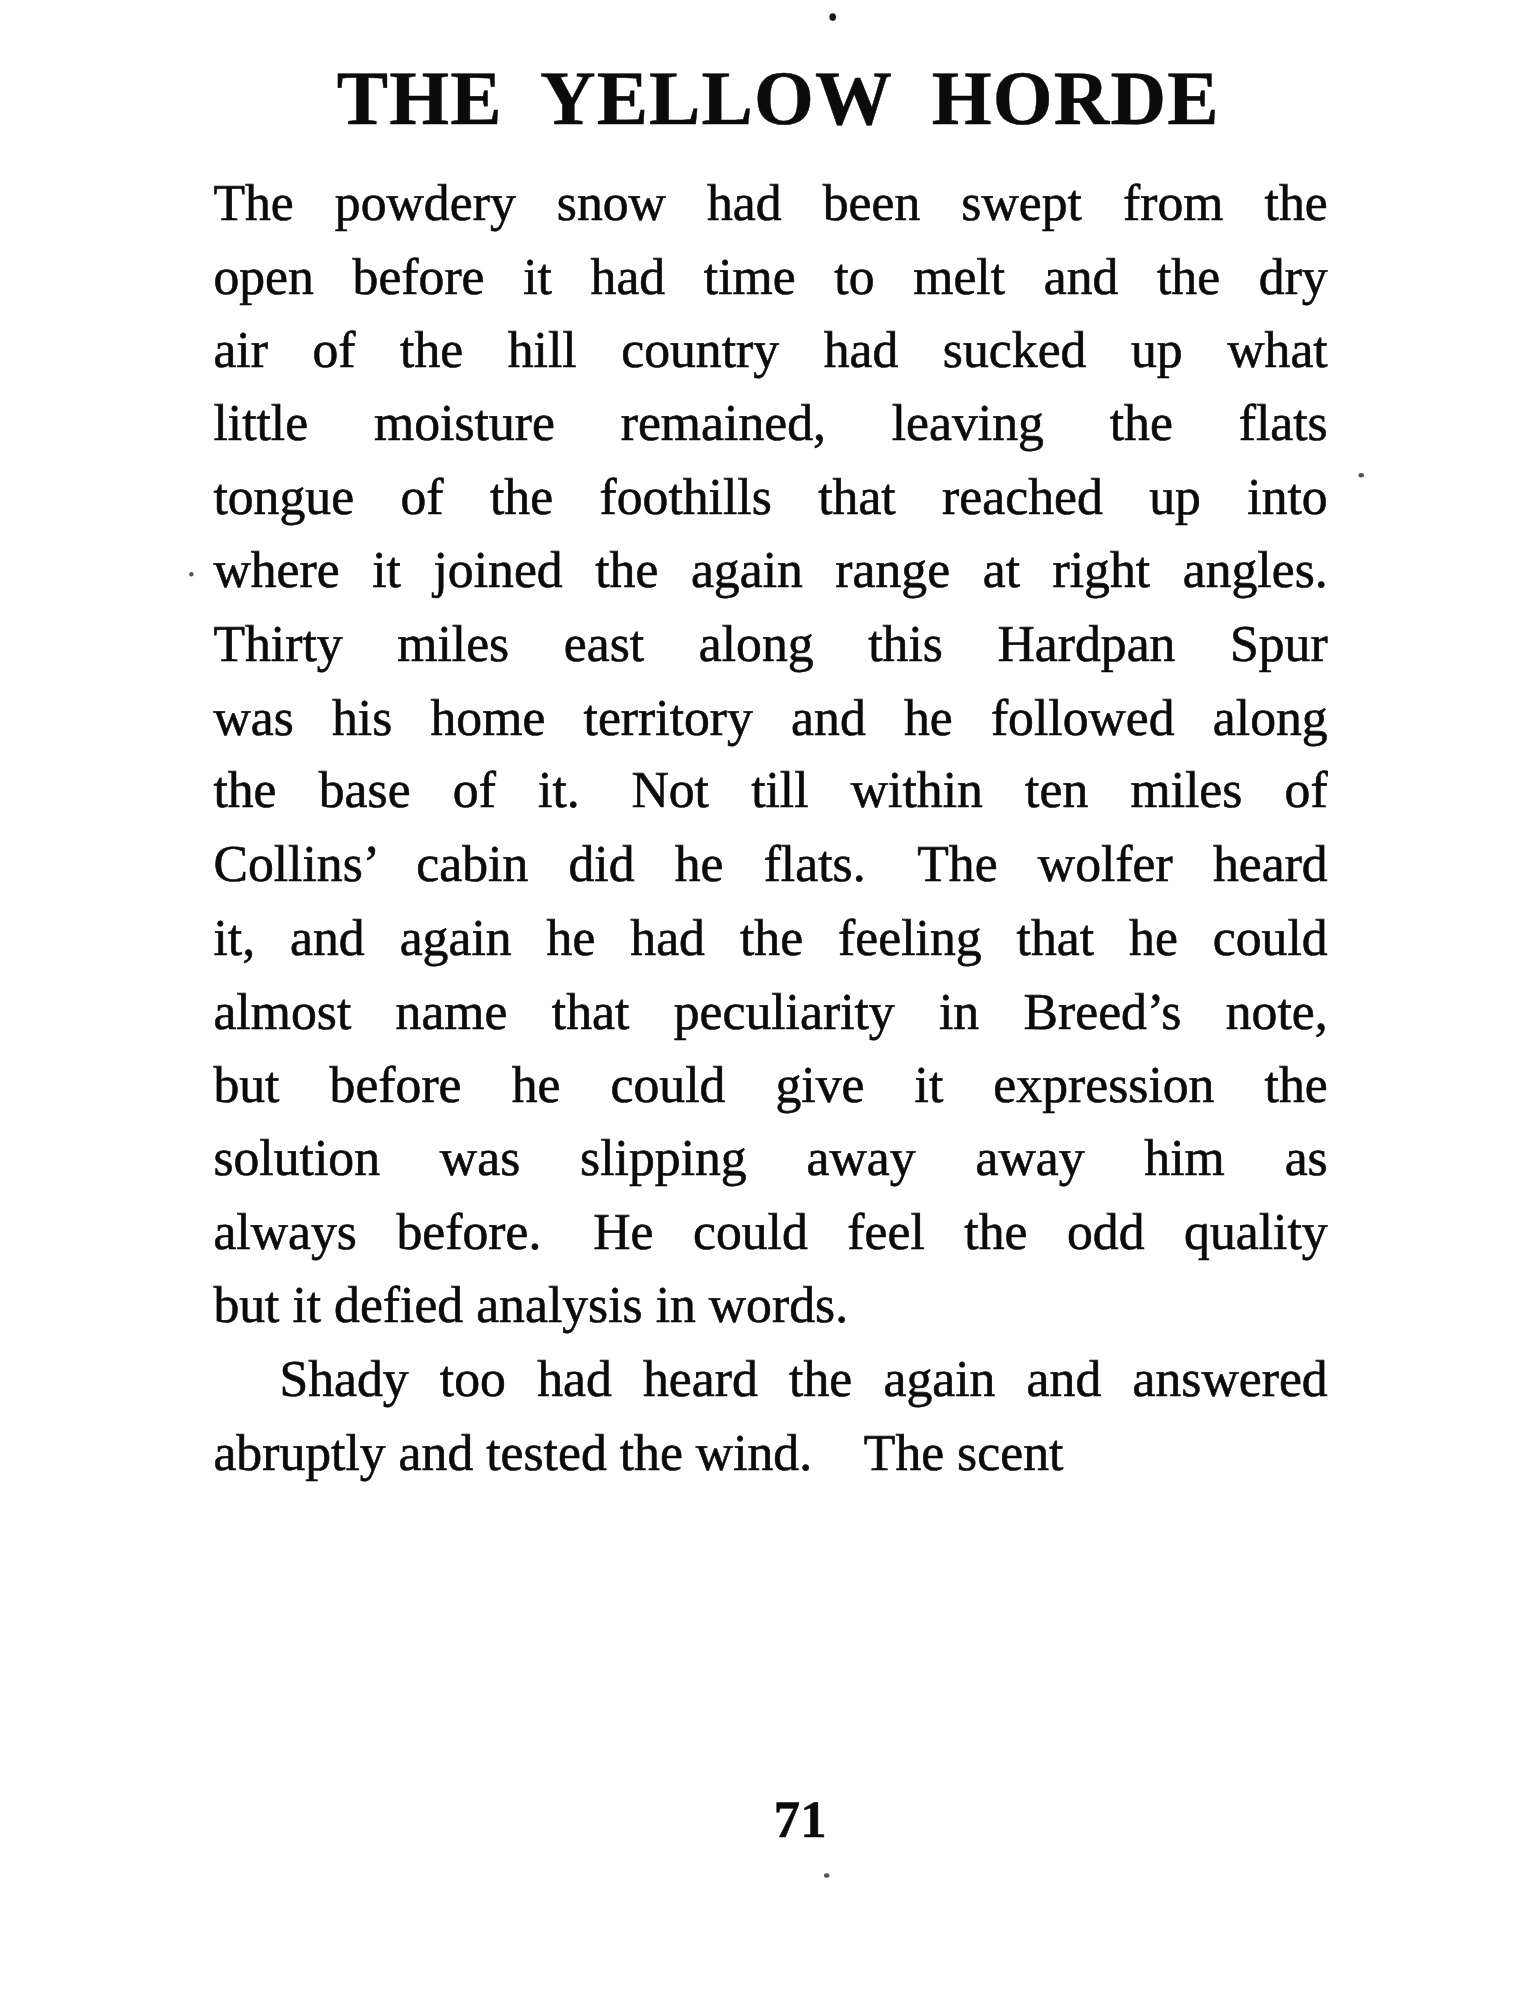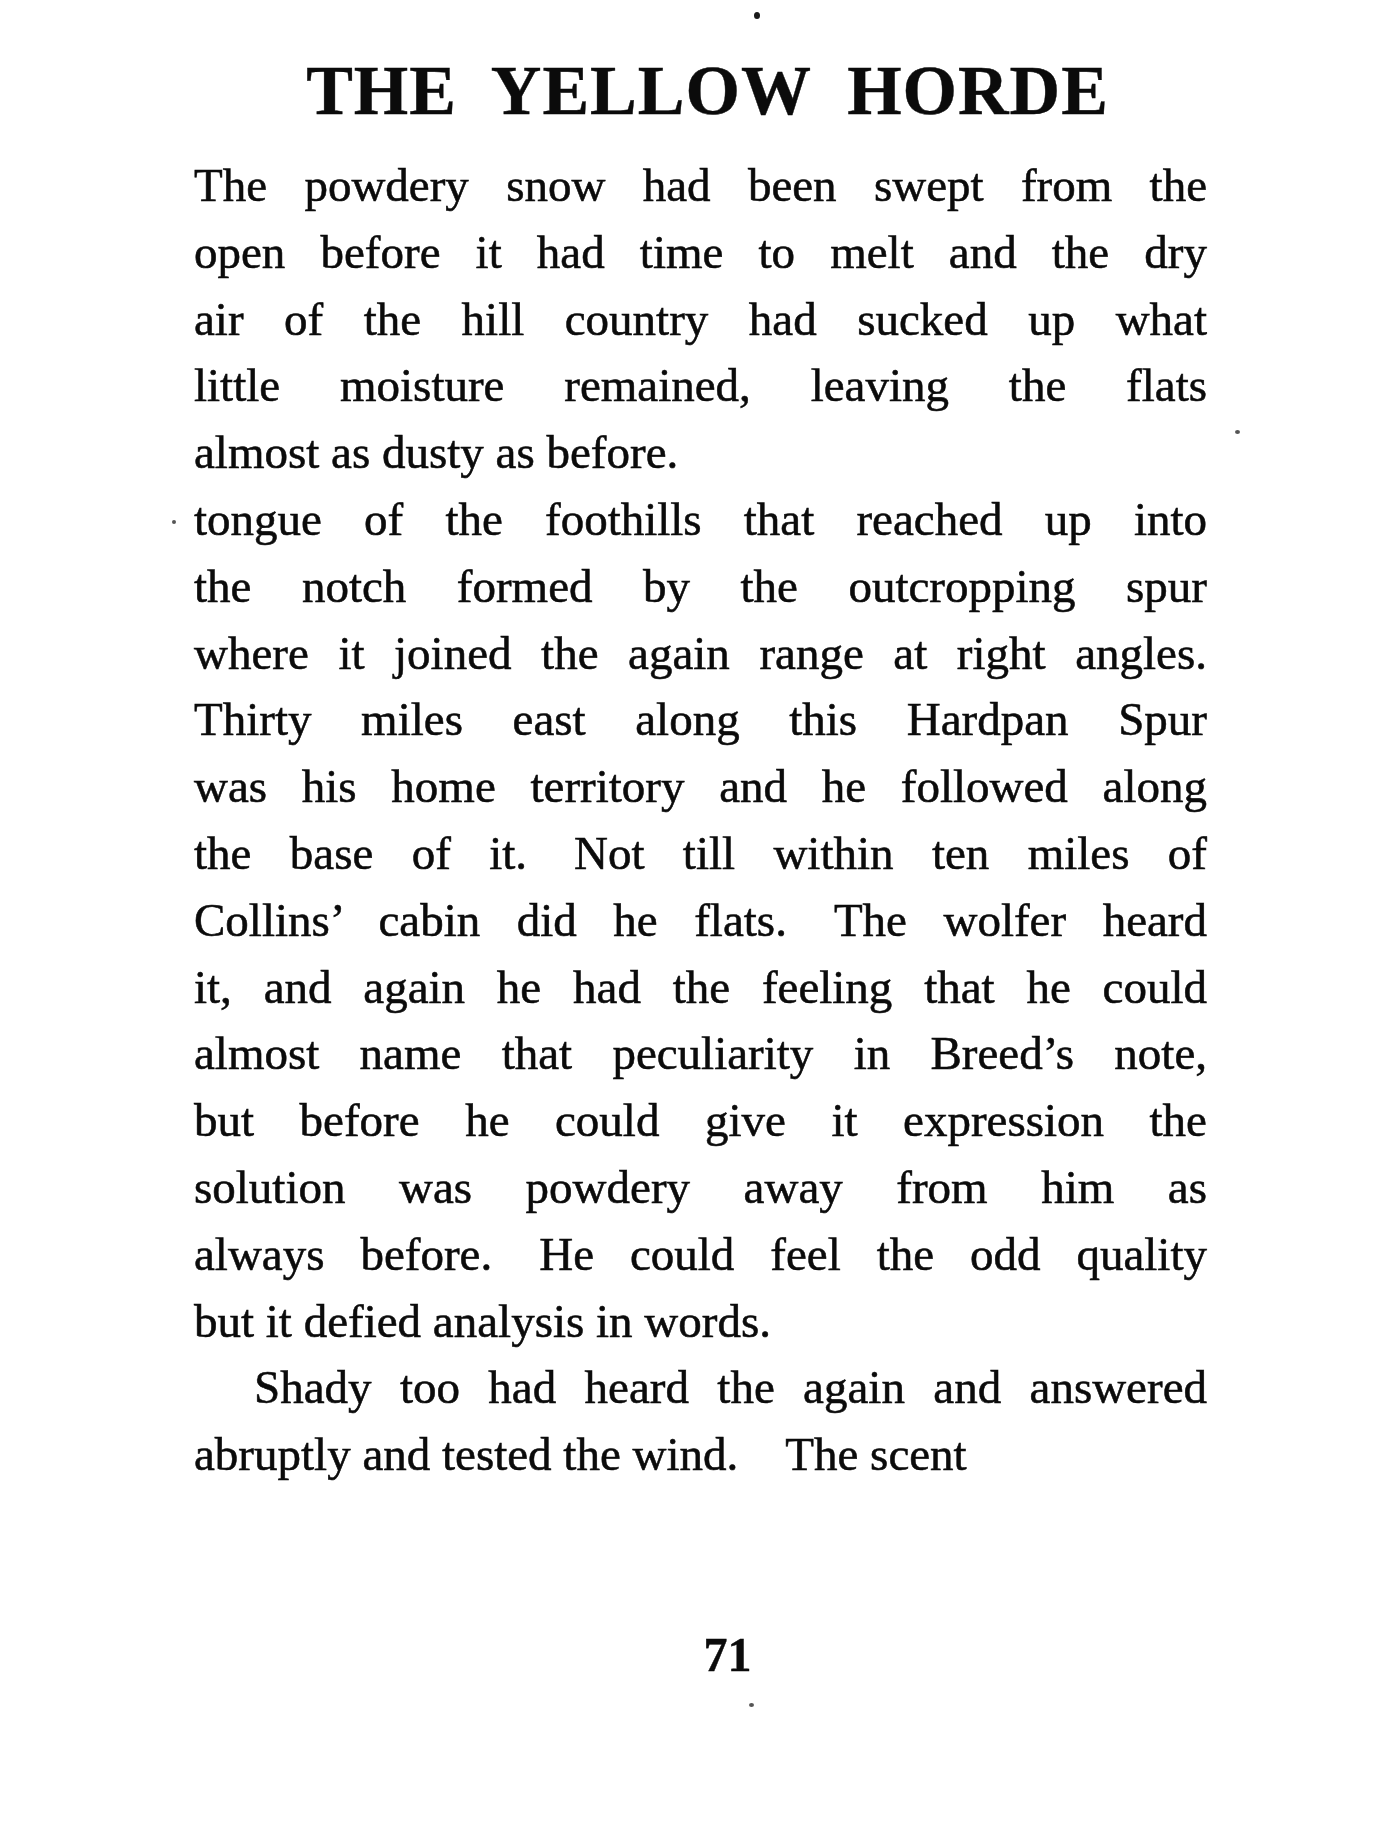--- a/index.html
+++ b/index.html
@@ -82,32 +82,30 @@
   <div class="speck faint" style="left:153px; top:520px; width:4px; height:4px;"></div>
   <div class="speck faint" style="left:730px; top:1703px; width:5px; height:4px;"></div>
 
   <h1 class="title">THE YELLOW HORDE</h1>
 
   <div class="text-block" id="text-block">
       <div class="line">The powdery snow had been swept from the</div>
       <div class="line">open before it had time to melt and the dry</div>
       <div class="line">air of the hill country had sucked up what</div>
       <div class="line">little moisture remained, leaving the flats</div>
-      <div class="line end">almost as dusty as before.</div>
       <div class="line">tongue of the foothills that reached up into</div>
-      <div class="line">the notch formed by the outcropping spur</div>
       <div class="line">where it joined the again range at right angles.</div>
       <div class="line">Thirty miles east along this Hardpan Spur</div>
       <div class="line">was his home territory and he followed along</div>
       <div class="line">the base of it.  Not till within ten miles of</div>
       <div class="line">Collins’ cabin did he flats.  The wolfer heard</div>
       <div class="line">it, and again he had the feeling that he could</div>
       <div class="line">almost name that peculiarity in Breed’s note,</div>
       <div class="line">but before he could give it expression the</div>
-      <div class="line">solution was powdery away from him as</div>
+      <div class="line">solution was slipping away away him as</div>
       <div class="line">always before.  He could feel the odd quality</div>
       <div class="line end">but it defied analysis in words.</div>
       <div class="line indent">Shady too had heard the again and answered</div>
       <div class="line end">abruptly and tested the wind.  The scent</div>
     </div>
 
   <div class="page-number">71</div>
 </div>
 
 </body></html>

